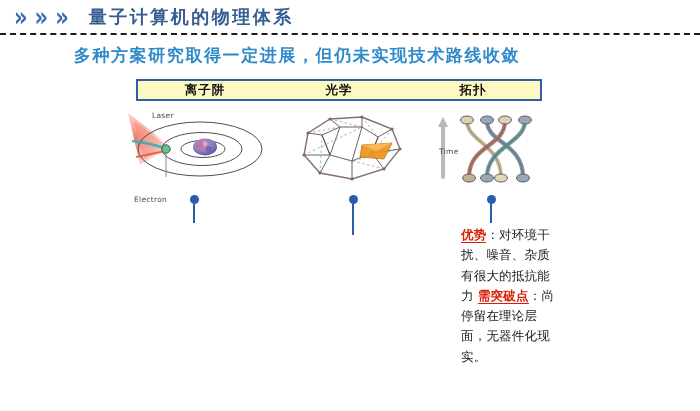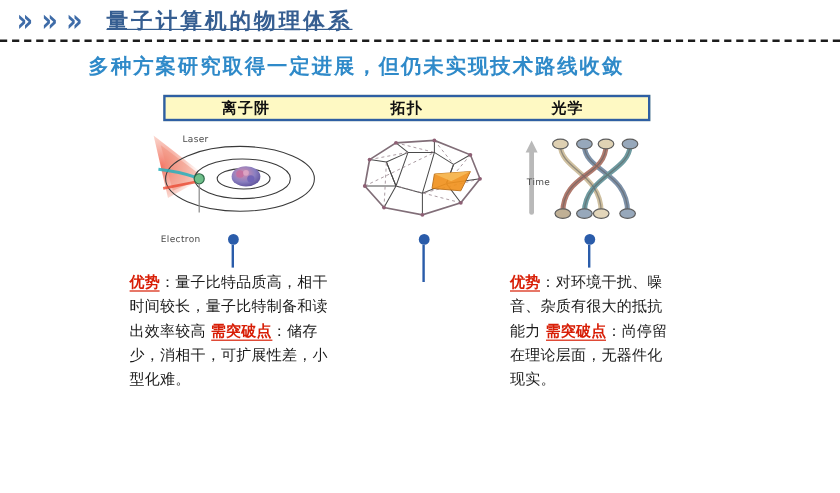--- a/index.html
+++ b/index.html
@@ -39,21 +39,20 @@
     font-weight: 600;
   }
   .chev { display: inline-block; transform: scaleY(1.25); }
   .page-title {
     margin-left: 20px;
     color: #365e91;
     font-size: 18px;
     font-weight: 700;
     letter-spacing: 2.5px;
     white-space: nowrap;
-    text-decoration: underline;
   }
   .title-rule {
     position: absolute;
     left: 0; top: 33px;
     width: 700px;
     height: 0;
     border-top: 2px dashed #1c1c1c;
   }
 
   
@@ -137,21 +136,21 @@
     letter-spacing: 0.2px;
   }
   .kw {
     color: #d81e06;
     font-weight: 700;
     border-bottom: 1.5px solid #d81e06;
     padding-bottom: 0px;
   }
   .col-1 .desc { padding-top: 2px; }
   .col-2 .desc { padding-top: 0px; }
-  .col-3 .desc { padding-top: 2px; }
+  .col-3 .desc { padding-top: 2px; margin-left: 36px; }
 
   .fig-label {
     position: absolute;
     font-size: 7.5px;
     color: #4a4a4a;
     letter-spacing: .3px;
     font-family: "DejaVu Sans", "Liberation Sans", sans-serif;
   }
 </style>
 </head>
@@ -166,22 +165,22 @@
       <span class="chev">»</span>
     </div>
     <div class="page-title">量子计算机的物理体系</div>
   </div>
   <div class="title-rule"></div>
 
   <div class="subtitle">多种方案研究取得一定进展，但仍未实现技术路线收敛</div>
 
   <div class="scheme-header">
     <div class="cell">离子阱</div>
+    <div class="cell">光学</div>
     <div class="cell">拓扑</div>
-    <div class="cell">光学</div>
   </div>
 
   <div class="col col-1">
     <div class="figure">
       <svg width="168" height="92" viewBox="0 0 168 92">
         <defs>
           <radialGradient id="laserGrad" cx="15%" cy="50%" r="85%">
             <stop offset="0%" stop-color="#f26d5b" stop-opacity="0.95"></stop>
             <stop offset="55%" stop-color="#f4a08e" stop-opacity="0.5"></stop>
             <stop offset="100%" stop-color="#ffffff" stop-opacity="0"></stop>
@@ -211,24 +210,20 @@
 
         <line x1="56" y1="50" x2="56" y2="74" stroke="#888888" stroke-width="1"></line>
       </svg>
       <span class="fig-label" style="left:44px; top:8px;">Laser</span>
       <span class="fig-label" style="left:26px; top:92px;">Electron</span>
     </div>
     <div class="connector">
       <span class="dot"></span>
       <span class="stem"></span>
     </div>
-    <div class="desc">
-      <span class="kw">优势</span><span>：量子比特品质高，相干时间较长，量子比特制备和读出效率较高</span>
-      <span class="kw">需突破点</span><span>：储存少，消相干，可扩展性差，小型化难。</span>
-    </div>
   </div>
 
   <div class="col col-2">
     <div class="figure">
       <svg width="130" height="92" viewBox="0 0 130 92">
         <g fill="none" stroke="#6b5560" stroke-width="1.4" opacity="0.85">
           <path d="M20 30 L42 16 L74 14 L104 26 L112 46 L96 66 L64 76 L32 70 L16 52 Z"></path>
         </g>
         <g fill="none" stroke="#4a4a4a" stroke-width="0.85">
           <path d="M34 32 L52 24 L74 24 L90 34 L84 50 L64 58 L42 52 Z"></path>

